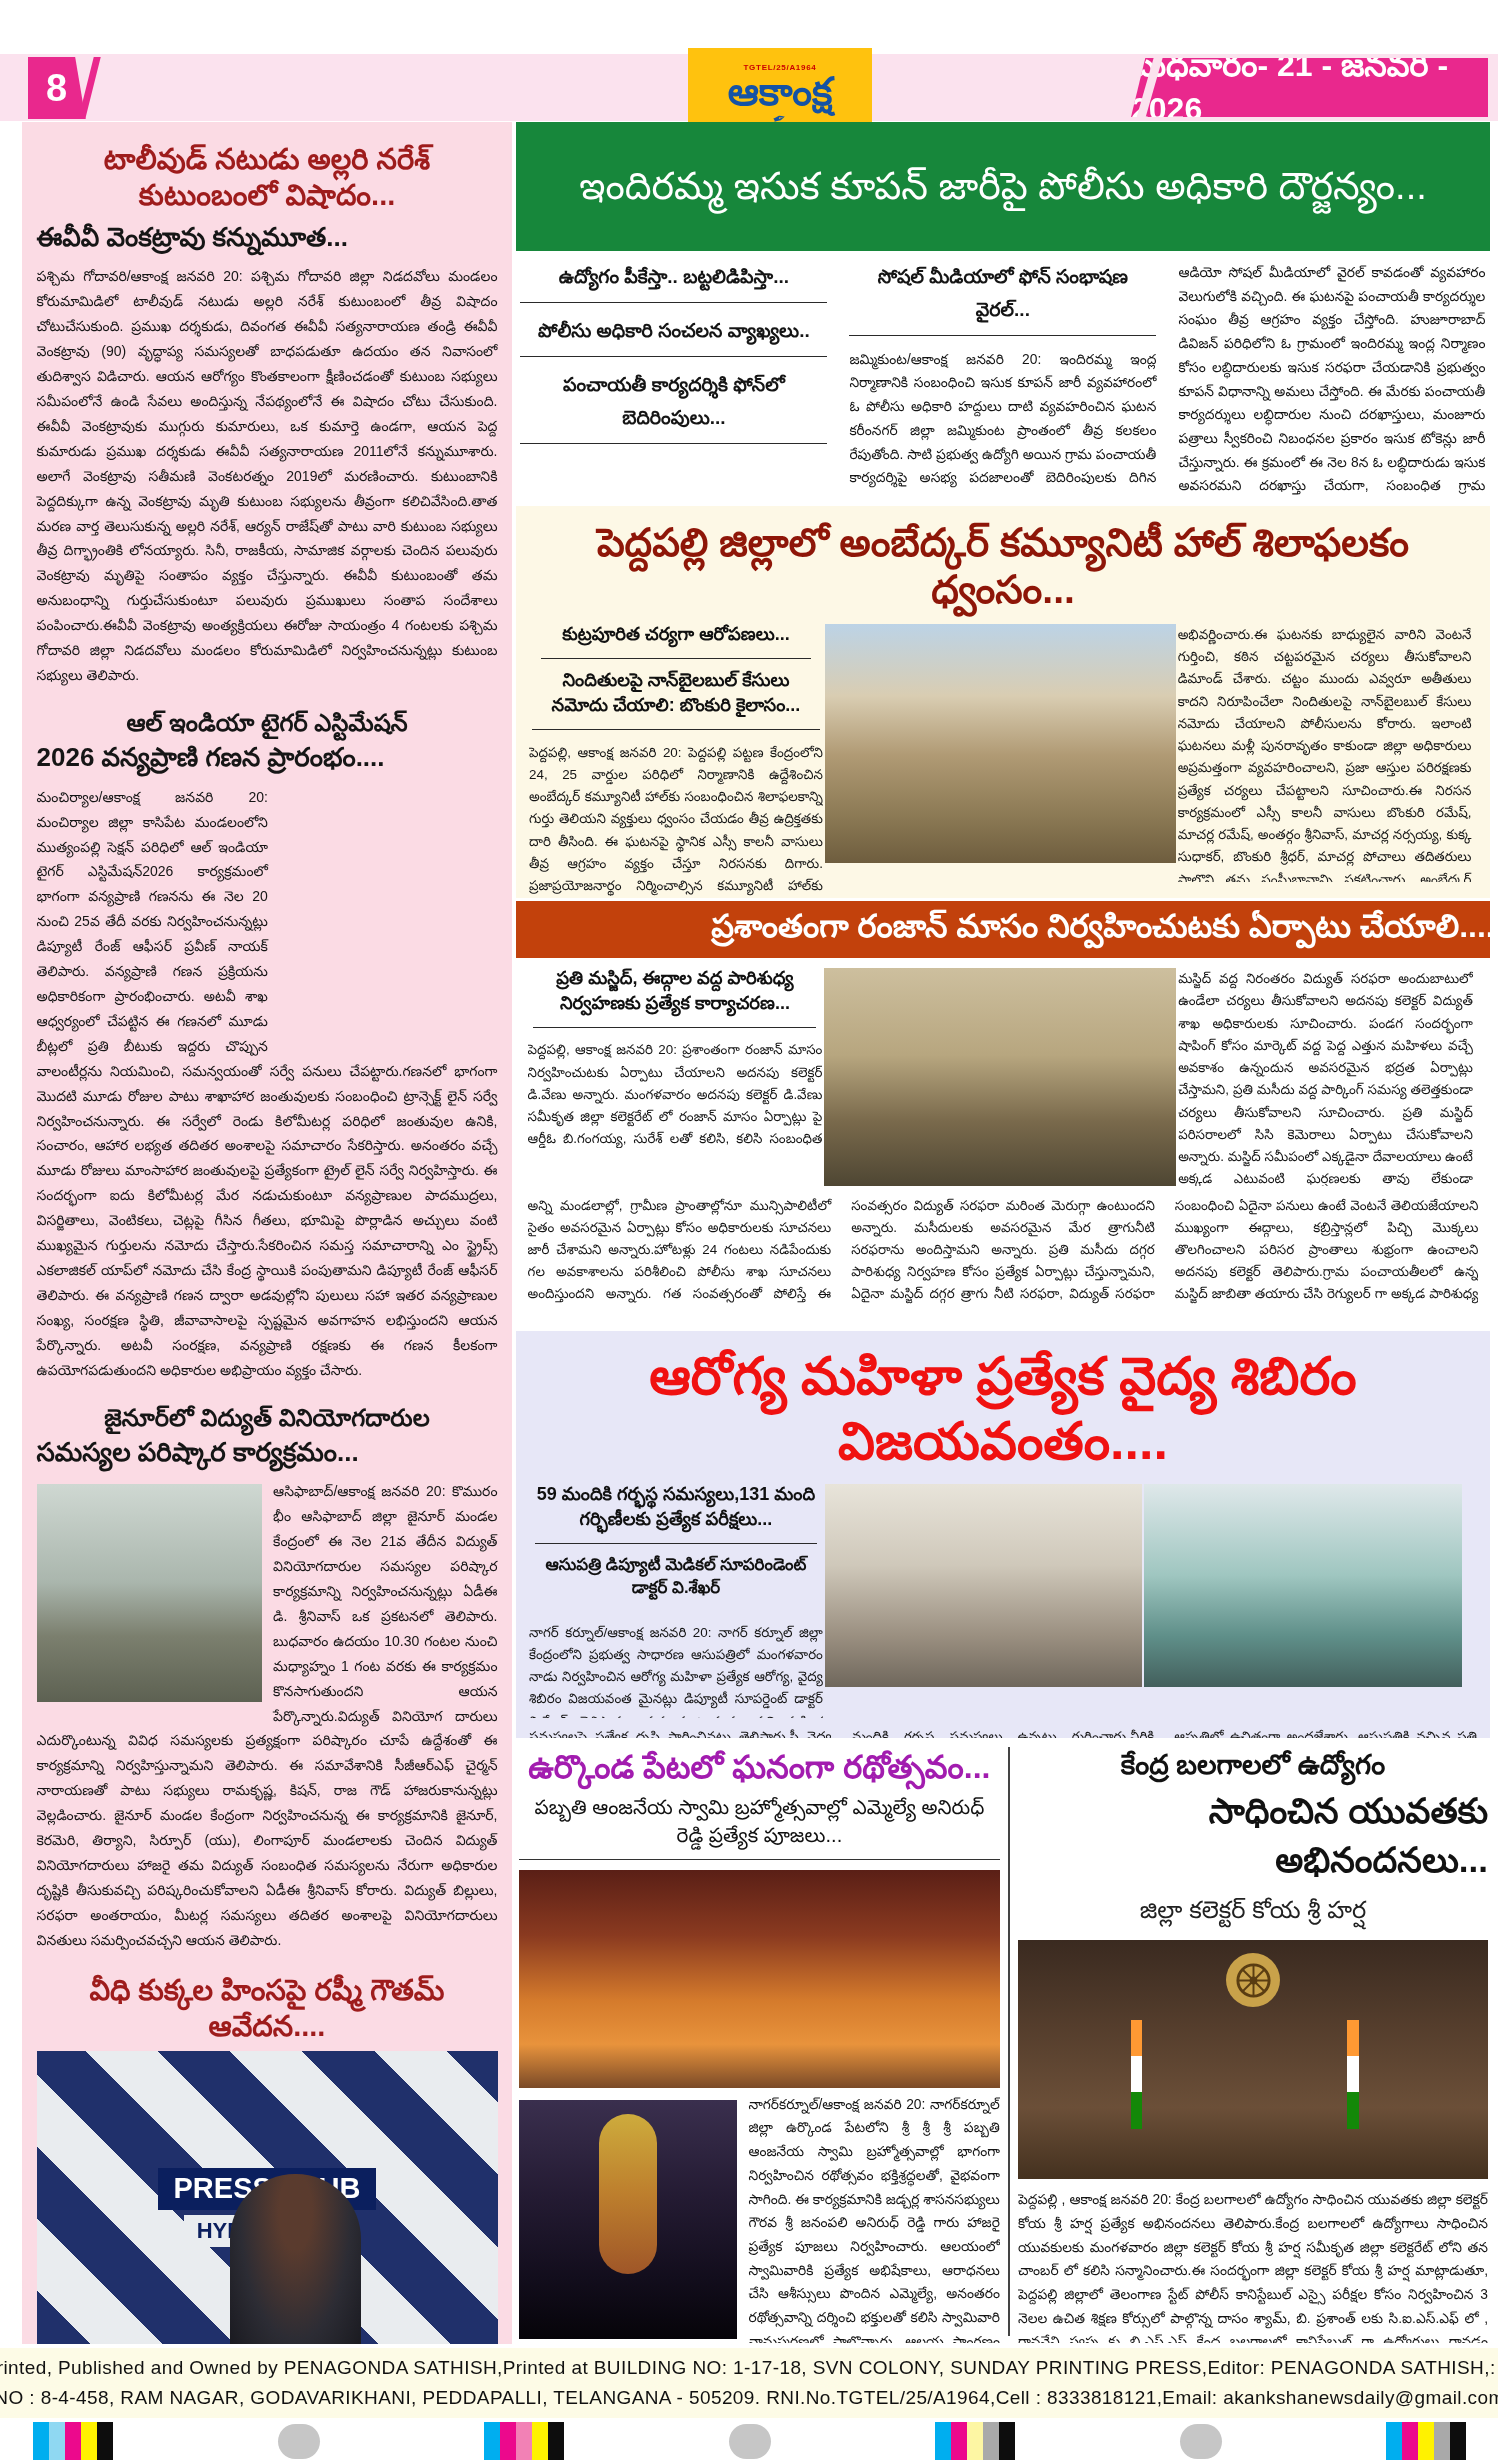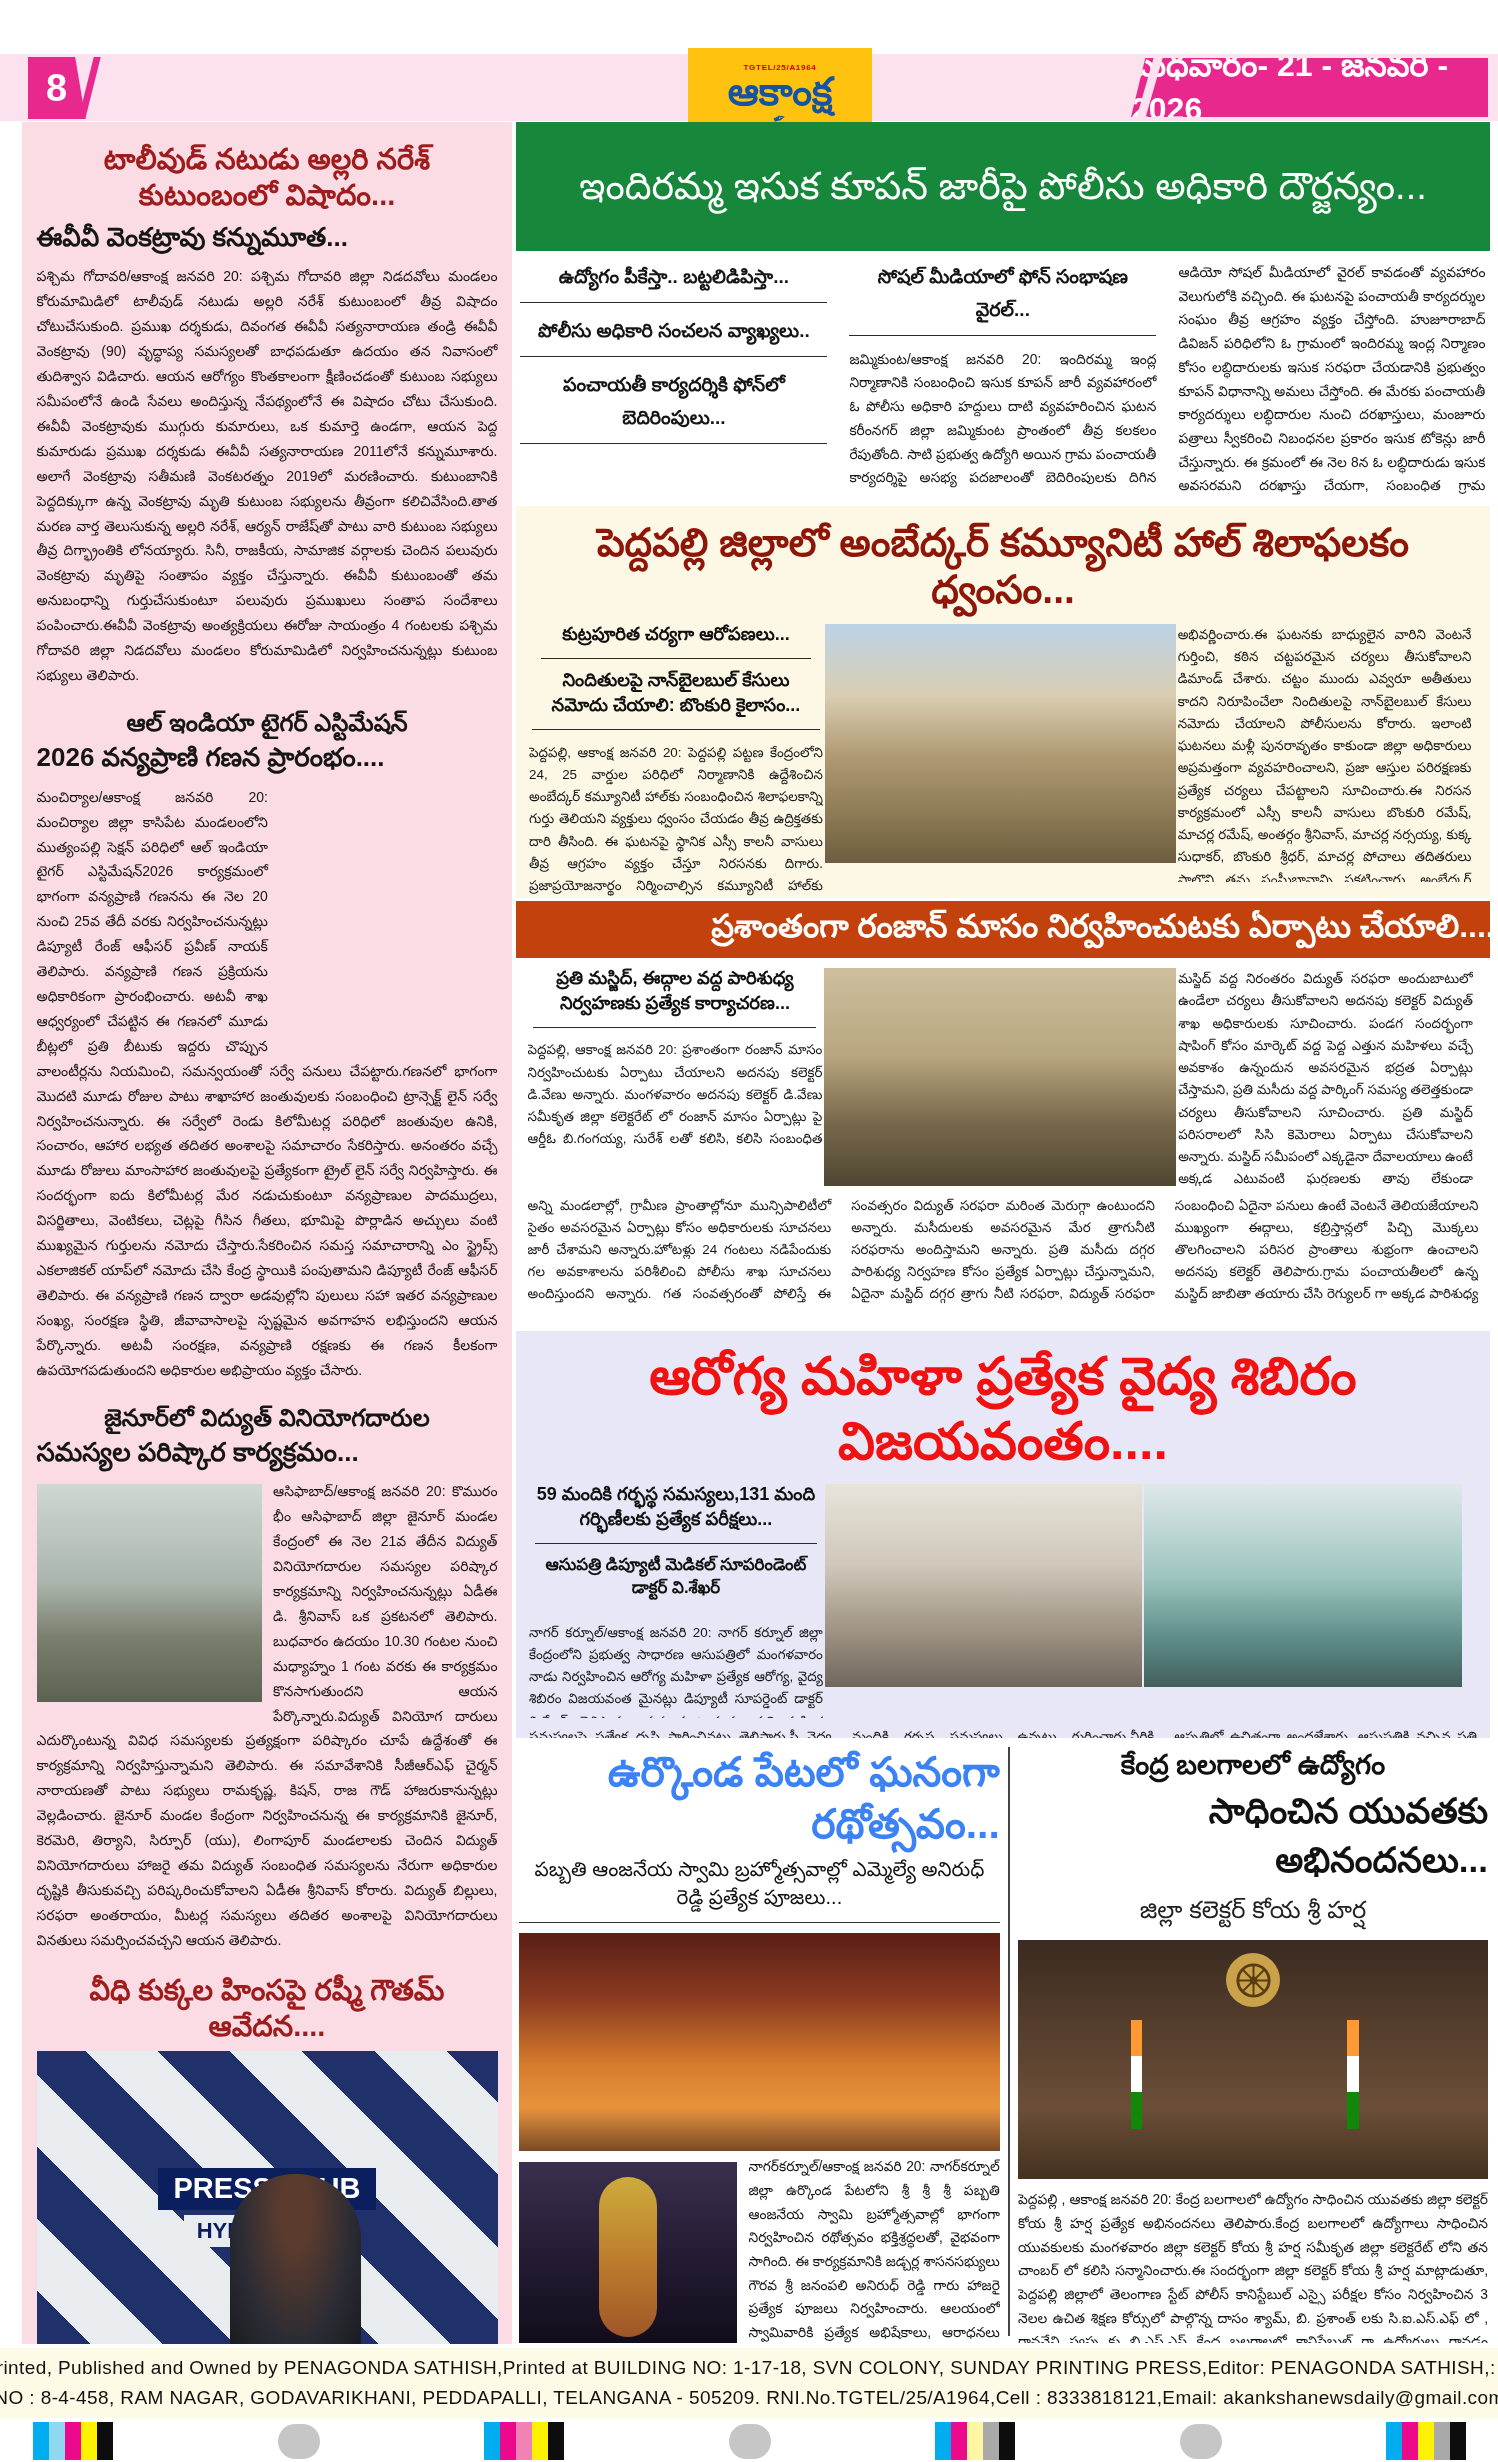--- a/index.html
+++ b/index.html
@@ -71,21 +71,21 @@
           padding:7.3px 13px;box-sizing:border-box;overflow:hidden;}
   .hl-red{color:#f01111;font-weight:bold;font-size:52px;text-align:center;line-height:1.25;margin:5.8px 0 10px 0;}
   .ph-hosp1{height:203px;background:linear-gradient(180deg,#e8e4da 0%,#cfc8ba 40%,#9a8f80 75%,#6f675c 100%);}
   .ph-hosp2{height:203px;background:linear-gradient(180deg,#dfe8ea 0%,#9fc6c0 45%,#5f8f89 75%,#435f5c 100%);}
   .health .rest-cols{height:96px;}
   
   .bottom-row{position:absolute;left:0;top:1618px;width:974px;height:603px;background:#fff;}
   .b-left{position:absolute;left:2.9px;top:0;width:481px;height:603px;overflow:hidden;}
   .b-right{position:absolute;left:502px;top:0;width:470px;height:603px;overflow:hidden;}
   .vdivider{position:absolute;left:492px;top:7.3px;width:1.5px;height:589px;background:#444;}
-  .hl-bottom{color:#3b82f6;font-weight:bold;font-size:41px;text-align:right;line-height:1.25;margin:7.3px 0 8.7px 0;}
+  .hl-bottom{color:#a21caf;font-weight:bold;font-size:32px;text-align:center;line-height:1.25;margin:7.3px 0 8.7px 0;}
   .sub-thin{font-size:20px;text-align:center;border-bottom:1.5px solid #333;padding-bottom:7.3px;margin:0 0 10px 0;}
   .ph-rath-day{width:100%;height:218px;background:linear-gradient(180deg,#5a1f16 0%,#8a3a20 30%,#d57b2c 60%,#e8933c 80%,#7a4a28 100%);}
   .ph-rath-night{float:left;width:218px;height:239px;margin:7.3px 11.6px 4.4px 0;
                  background:linear-gradient(180deg,#3a2f4e 0%,#241b33 40%,#120d1c 75%,#060409 100%);}
   .ph-rath-night .garland{position:absolute;left:80px;top:14.5px;width:58px;height:160px;border-radius:29px;
                  background:linear-gradient(180deg,#e8c23a 0%,#d8902c 50%,#b8632a 100%);opacity:.85;}
   .b-kicker{color:#121212;font-weight:bold;font-size:27.6px;text-align:center;margin:8.7px 0 4.4px 0;}
   .b-head2{color:#121212;font-weight:bold;font-size:35px;text-align:right;margin:0 0 7.3px 0;}
   .b-sub3{color:#222;font-size:24px;text-align:center;margin:0 0 10px 0;}
   .ph-collector{width:100%;height:239px;background:linear-gradient(180deg,#3a2a20 0%,#543d2c 35%,#6b4f38 70%,#44311f 100%);margin-bottom:8.7px;}

